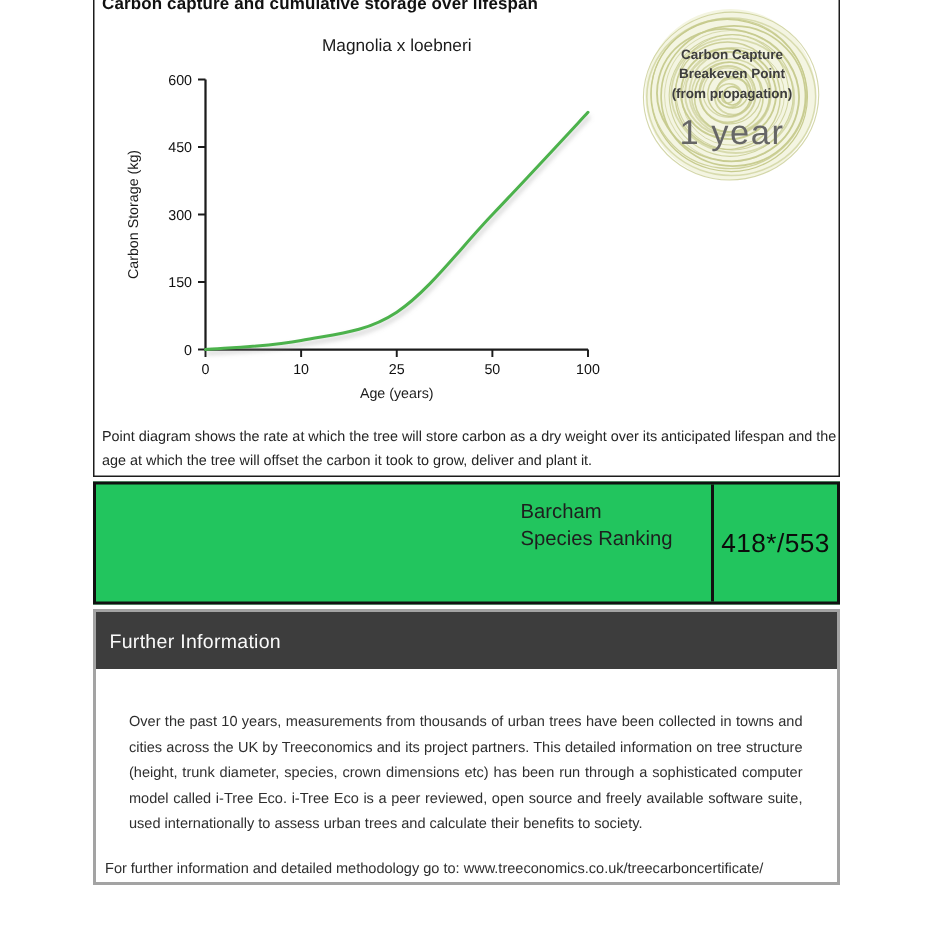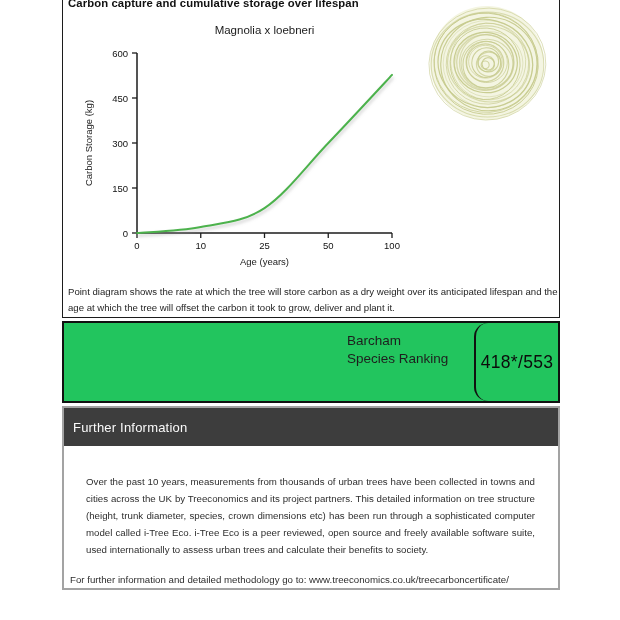--- a/index.html
+++ b/index.html
@@ -33,21 +33,21 @@
   }
   .ranking-left{flex:1 1 auto;position:relative;}
   .ranking-label{
     position:absolute;left:283px;top:9px;font-size:13.5px;line-height:18px;color:#1e1e1e;white-space:nowrap;
   }
   .ranking-note{
     position:absolute;right:7px;bottom:4px;font-size:8.6px;color:#333;white-space:nowrap;
   }
   .ranking-value-cell{
     width:82px;flex:0 0 82px;border-left:2px solid #111;display:flex;align-items:center;justify-content:center;
-    font-size:17.5px;color:#0c0c0c;letter-spacing:.3px;border-radius:14px;
+    font-size:17.5px;color:#0c0c0c;letter-spacing:.3px;
   }
   
   .fi-section{
     position:absolute;left:62px;top:406px;width:498px;height:184px;
     border:2px solid #a3a3a3;box-sizing:border-box;background:#fff;
   }
   .fi-header{
     height:38px;background:#3d3d3d;color:#fafafa;font-size:13px;
     display:flex;align-items:center;padding-left:9px;letter-spacing:.2px;
   }
@@ -121,20 +121,26 @@
       <ellipse cx="68.7" cy="61.5" rx="41.1" ry="37.8" fill="none" stroke="#c6ca8d" stroke-width="1.23" stroke-opacity="0.63" transform="rotate(14.1 67 61)"></ellipse>
       <ellipse cx="67.3" cy="61.7" rx="41.3" ry="40.5" fill="none" stroke="#c6ca8d" stroke-width="0.75" stroke-opacity="0.80" transform="rotate(-13.4 67 61)"></ellipse>
       <ellipse cx="68.1" cy="61.8" rx="44.8" ry="43.5" fill="none" stroke="#c6ca8d" stroke-width="0.62" stroke-opacity="0.60" transform="rotate(12.6 67 61)"></ellipse>
       <ellipse cx="65.5" cy="61.8" rx="47.5" ry="43.8" fill="none" stroke="#c6ca8d" stroke-width="1.22" stroke-opacity="0.94" transform="rotate(14.8 67 61)"></ellipse>
       <ellipse cx="68.8" cy="62.1" rx="48.1" ry="46.7" fill="none" stroke="#c6ca8d" stroke-width="1.11" stroke-opacity="0.95" transform="rotate(-3.1 67 61)"></ellipse>
       <ellipse cx="65.9" cy="60.6" rx="51.8" ry="49.9" fill="none" stroke="#c6ca8d" stroke-width="0.85" stroke-opacity="0.83" transform="rotate(7.0 67 61)"></ellipse>
       <ellipse cx="66.3" cy="61.9" rx="52.3" ry="50.5" fill="none" stroke="#c6ca8d" stroke-width="0.82" stroke-opacity="0.99" transform="rotate(14.8 67 61)"></ellipse>
       <ellipse cx="67.5" cy="62.5" rx="56.3" ry="52.5" fill="none" stroke="#c6ca8d" stroke-width="1.05" stroke-opacity="0.61" transform="rotate(-0.1 67 61)"></ellipse>
       <ellipse cx="67.2" cy="62.1" rx="58.5" ry="55.9" fill="none" stroke="#c6ca8d" stroke-width="0.73" stroke-opacity="0.75" transform="rotate(-10.0 67 61)"></ellipse>
     </svg>
+  <div class="badge-text">
+    <div class="badge-line">Carbon Capture</div>
+    <div class="badge-line">Breakeven Point</div>
+    <div class="badge-line">(from propagation)</div>
+    <div class="badge-value">1 year</div>
+  </div>
 
   <div class="description">Point diagram shows the rate at which the tree will store carbon as a dry weight over its anticipated lifespan and the age at which the tree will offset the carbon it took to grow, deliver and plant it.</div>
 
   <div class="ranking-box">
     <div class="ranking-left">
       <div class="ranking-label">
         <div>Barcham</div>
         <div>Species Ranking</div>
       </div>
     </div>

